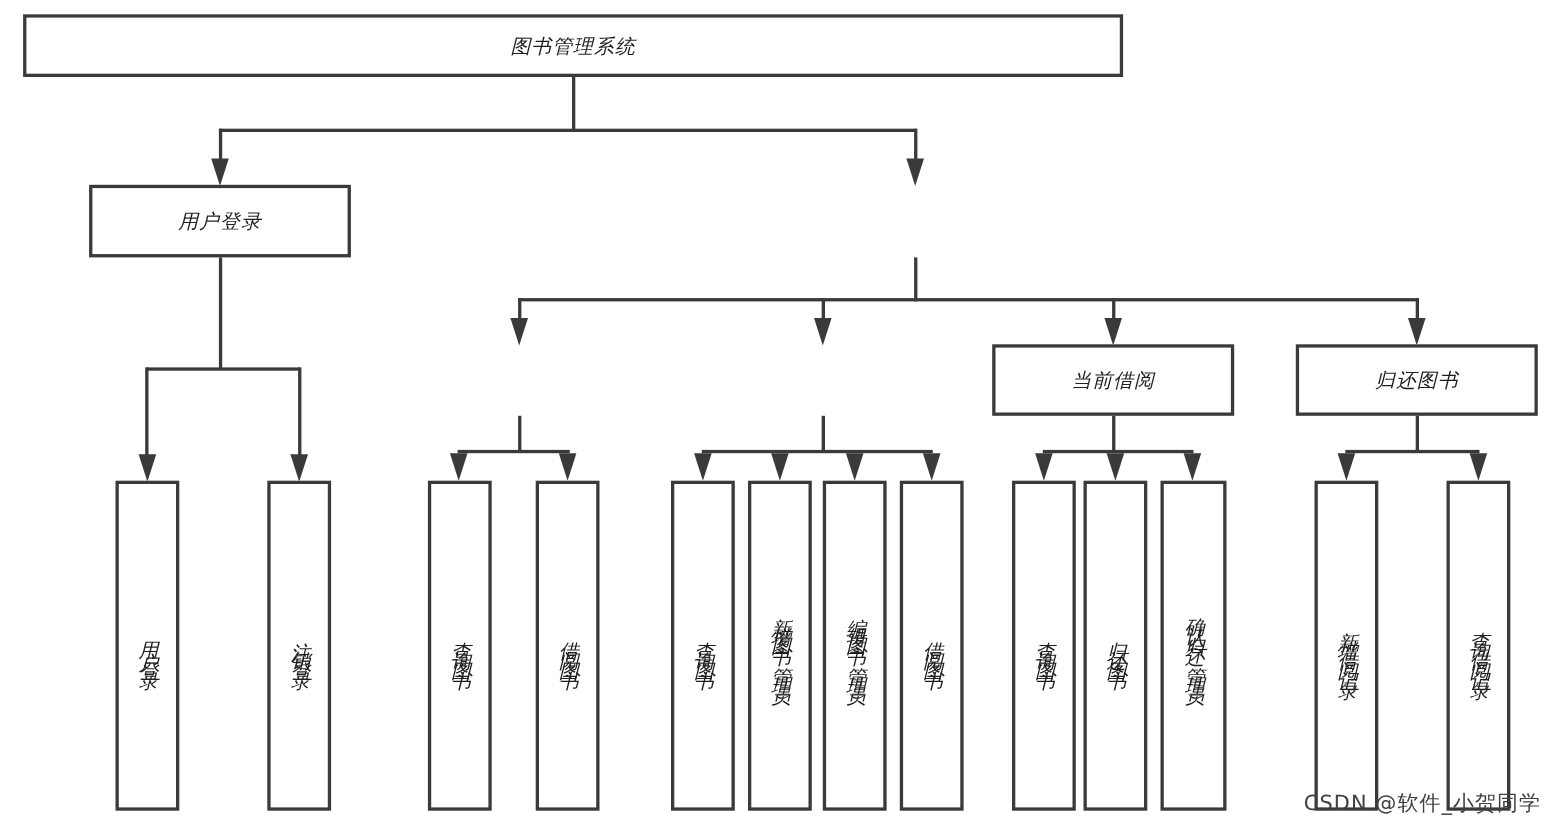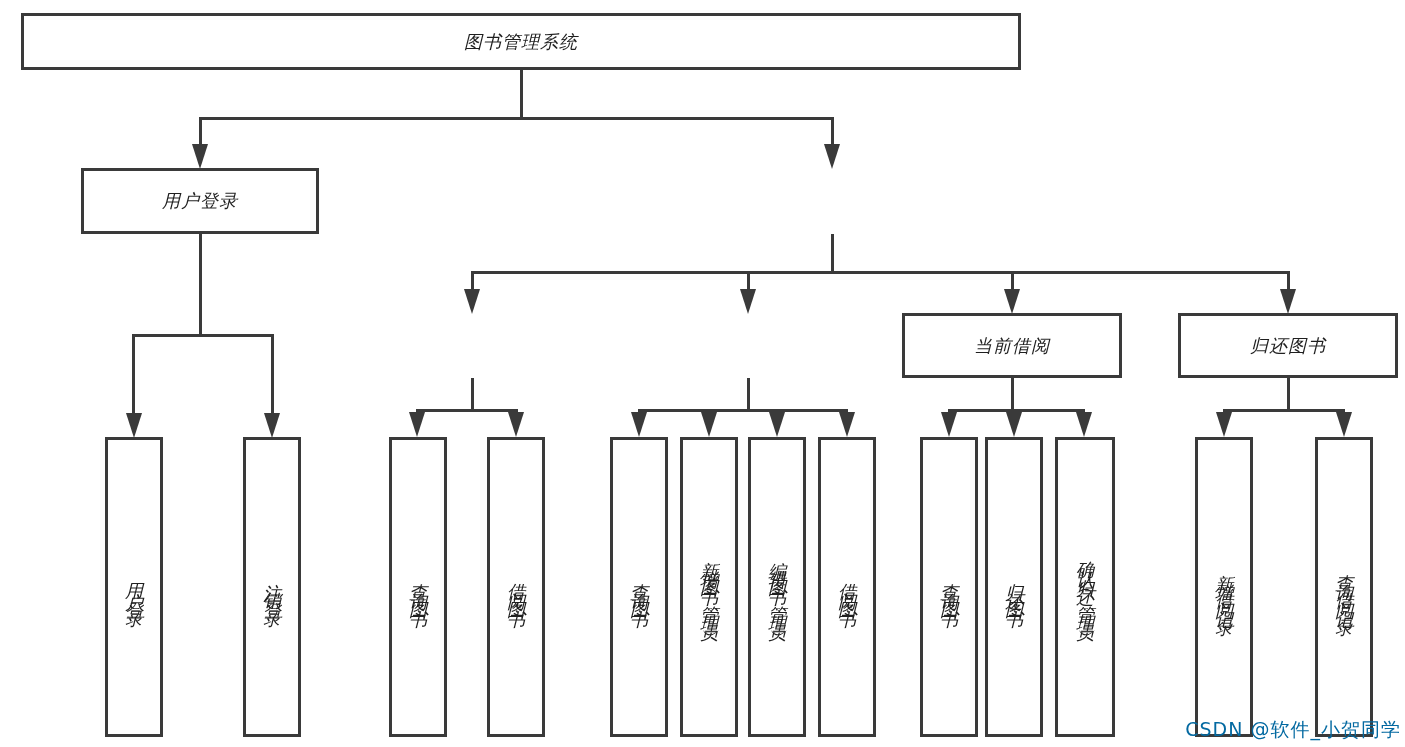--- a/index.html
+++ b/index.html
@@ -38,21 +38,21 @@
     width: 0; height: 0;
     border-left: 8px solid transparent;
     border-right: 8px solid transparent;
     border-top: 25px solid #3a3a3a;
   }
   .watermark {
     position: absolute;
     right: 4px;
     bottom: 4px;
     font-size: 19px;
-    color: #0369a1;
+    color: #404040;
     letter-spacing: 1px;
     white-space: nowrap;
     text-align: center;
   }
 </style>
 </head>
 <body>
 
 <div class="canvas">
 

